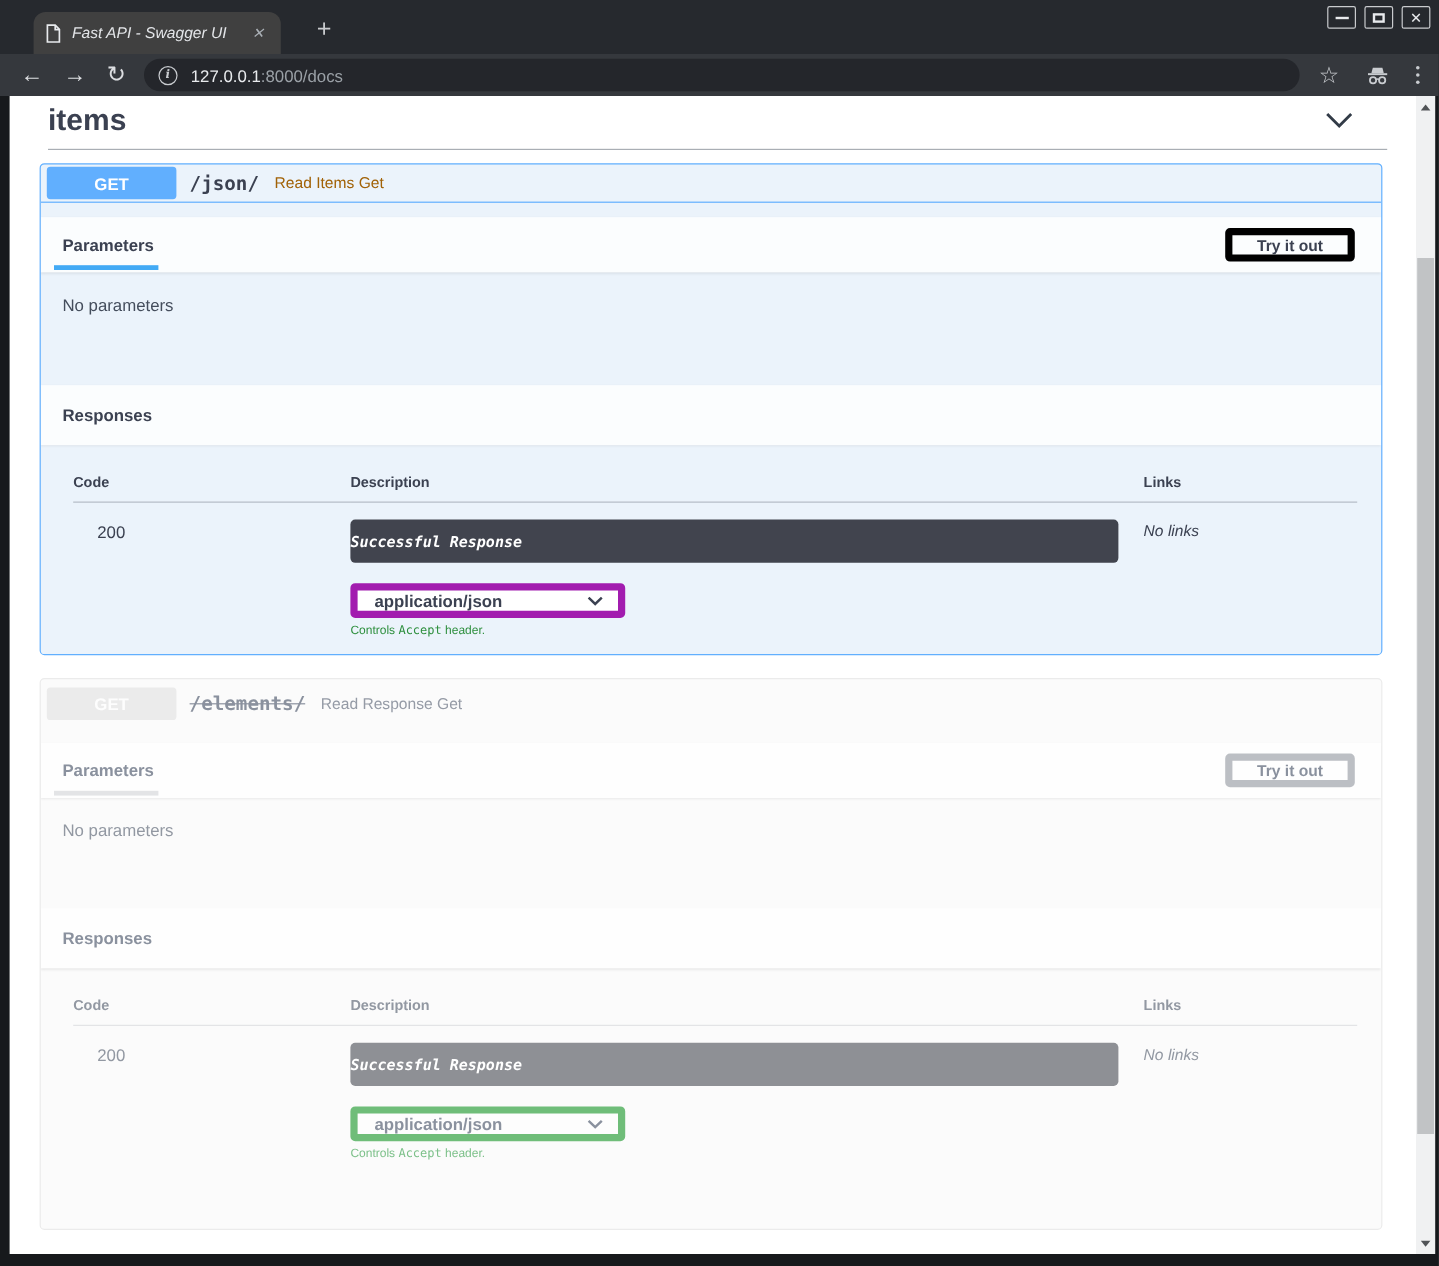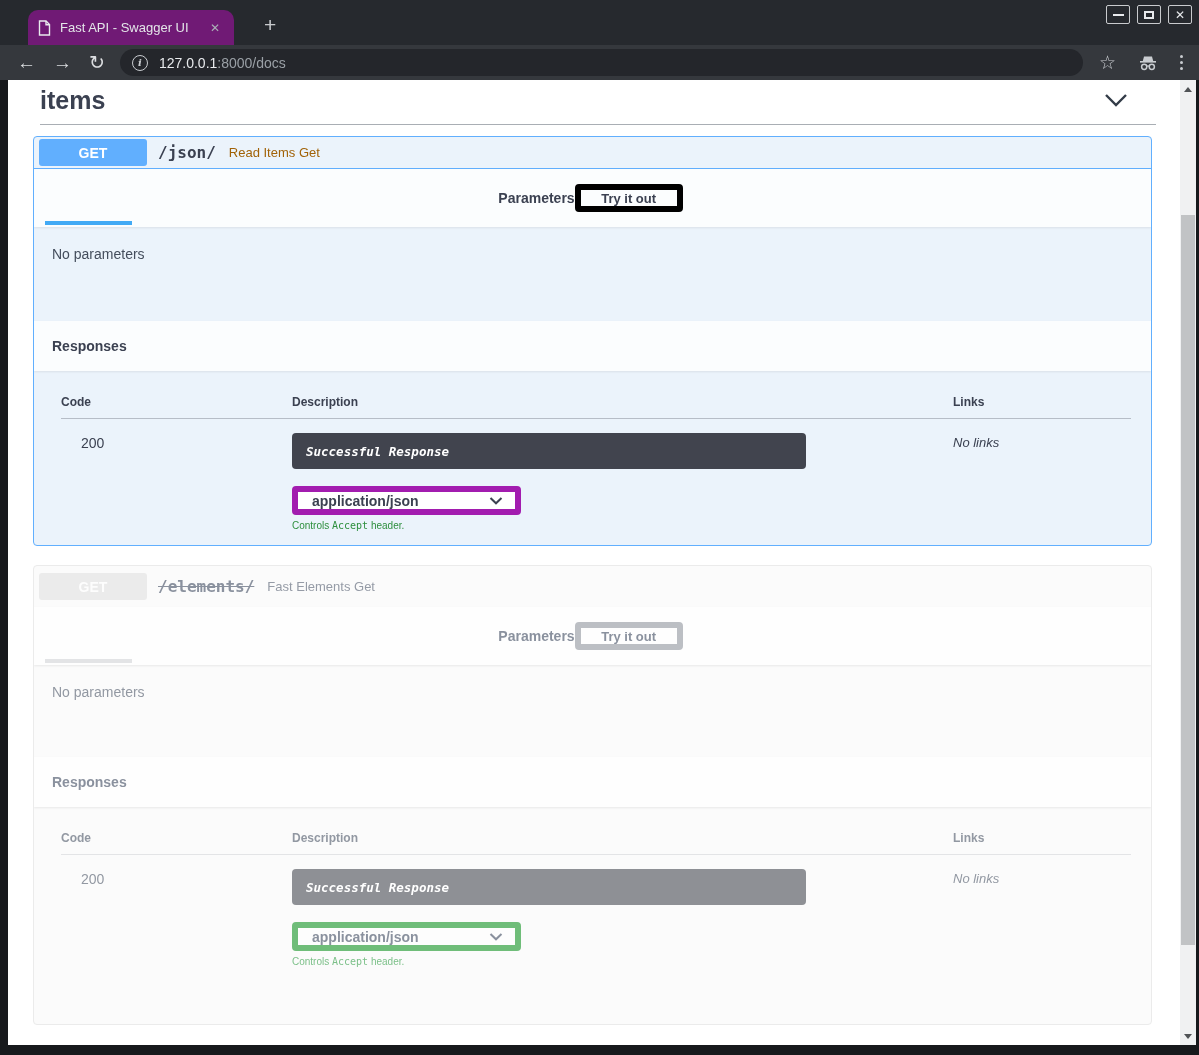--- a/index.html
+++ b/index.html
@@ -2,22 +2,22 @@
 <html><head>
 <meta charset="utf-8">
 <style>
   * { margin:0; padding:0; box-sizing:border-box; }
   html,body { width:1199px; height:1055px; }
   body { font-family:"Liberation Sans", sans-serif; background:#17191c; overflow:hidden; }
   .screen { position:relative; width:1199px; height:1055px; background:#17191c; }
 
   
   .titlebar { position:absolute; top:0; left:0; right:0; height:45px; background:#26292e; }
-  .tab { position:absolute; left:28px; top:10px; width:206px; height:35px; background:#701a75;
-         border-radius:10px 10px 0 0; display:flex; align-items:center; padding:0 10px; }
+  .tab { position:absolute; left:28px; top:10px; width:206px; height:35px; background:#404040;
+         border-radius:10px 10px 0 0; display:flex; align-items:center; padding:0 10px;font-style:italic; }
   .tab-title { flex:1; font-size:13px; color:#e3e5e8; white-space:nowrap; overflow:hidden; margin-left:9px; }
   .tab-close { color:#aab0b6; font-size:12px; padding:0 4px; cursor:pointer; }
   .newtab { position:absolute; left:264px; top:13px; color:#c8cacd; font-size:21px; font-weight:400; }
   .win-controls { position:absolute; right:7px; top:5px; display:flex; gap:7px; }
   .wc { width:24px; height:19px; border:1px solid #c9cbce; border-radius:2px;
         display:flex; align-items:center; justify-content:center; color:#e8eaed; font-size:12px; }
   .wc-min-glyph { width:11px; height:2px; background:#e8eaed; }
   .wc-max-glyph { width:10px; height:8px; border:2px solid #e8eaed; }
 
   .toolbar { position:absolute; top:45px; left:0; right:0; height:35px; background:#35383d;
@@ -60,23 +60,23 @@
                 font-weight:700; font-size:14px; display:flex; align-items:center; justify-content:center; }
   .op-elements .method-btn { background:#ebebeb; color:#fdfdfd; }
   .op-path { font-family:"DejaVu Sans Mono", monospace; font-weight:700; font-size:16px;
              color:#3b4151; margin-left:11px; }
   .op-elements .op-path { color:#8a919e; text-decoration:line-through; }
   .op-desc { font-size:13px; color:#a16207; margin-left:13px; }
   .op-elements .op-desc { color:#959ba6; }
 
   .op-warning { padding:14px 20px 13px; font-weight:700; font-size:14px; color:#8a919e; }
 
-  .tab-row { height:58px; background:rgba(255,255,255,.78); box-shadow:0 1px 2px rgba(0,0,0,.08);
-             display:flex; align-items:center; justify-content:center;
-             padding:0 22px 0 18px; position:relative; }
+  .tab-row { height:46px; background:rgba(255,255,255,.78); box-shadow:0 1px 2px rgba(0,0,0,.08);
+             display:flex; align-items:center; justify-content:space-between;
+             padding:0 22px 0 18px; position:relative;margin-top:12px; }
   .tab-param { font-weight:700; font-size:14px; color:#3b4151; }
   .op-elements .tab-param { color:#8a919e; }
   .tab-underline { position:absolute; left:11px; bottom:2px; width:87px; height:4px; background:#42aaf5; }
   .op-elements .tab-underline { background:#e3e4e6; }
   .try-btn { width:108px; height:28px; border:6px solid #000000; border-radius:4px; background:transparent;
              font-weight:700; font-size:13px; color:#3b4151; font-family:"Liberation Sans", sans-serif; cursor:pointer; }
   .op-elements .try-btn { border-color:#bcbfc4; color:#8a919e; }
 
   .params-body { height:94px; padding:19px 20px 0 18px; font-size:14px; color:#444d5c; }
   .op-elements .params-body { height:92px; color:#9298a2; }
@@ -88,22 +88,22 @@
   .resp-body { padding:24px 20px 0 27px; }
   .resp-grid { display:grid; grid-template-columns:231px 661px 1fr; }
   .grid-h { font-size:12px; font-weight:700; color:#3b4151; padding-bottom:9px;
             border-bottom:1px solid rgba(59,65,81,.3); }
   .op-elements .grid-h { color:#9298a2; border-bottom-color:rgba(59,65,81,.12); }
   .code-cell { padding-top:16px; font-size:14px; color:#3b4151;margin-left:20px; }
   .op-elements .code-cell { color:#9298a2; }
   .desc-cell { padding-top:14px; }
   .links-cell { padding-top:16px; font-style:italic; font-size:13px; color:#3b4151; }
   .op-elements .links-cell { color:#9298a2; }
-  .resp-box { width:514px; height:36px; background:#41444e; border-radius:4px;
-              display:flex; align-items:center; padding-left:14px; color:#ffffff;
+  .resp-box { width:640px; height:36px; background:#41444e; border-radius:4px;
+              display:flex; align-items:center; color:#ffffff;
               font-family:"DejaVu Sans Mono", monospace; font-style:italic; font-weight:700; font-size:12.5px; }
   .op-elements .resp-box { background:#8e9095; }
   .media-select { margin-top:17px; width:229px; height:29px; border:6px solid #a21caf; border-radius:4px;
                   background:#ffffff; display:flex; align-items:center; justify-content:space-between;
                   padding:0 12px 0 14px; font-weight:700; font-size:14px; color:#3b4151; cursor:pointer; }
   .op-elements .media-select { border-color:#6fbd79; color:#8a919e; background:#fdfdfd; }
   .accept-msg { margin-top:5px; font-size:10px; color:#2e8f3e; }
   .op-elements .accept-msg { color:#7cc089; }
   .mono { font-family:"DejaVu Sans Mono", monospace; }
 </style>
@@ -205,21 +205,21 @@
           </div>
           <div class="links-cell">No links</div>
         </div>
       </div>
     </div>
 
     <div class="opblock op-elements">
       <div class="op-summary">
         <div class="method-btn">GET</div>
         <span class="op-path">/elements/</span>
-        <span class="op-desc">Fast Elements Get</span>
+        <span class="op-desc">Read Response Get</span>
       </div>
       <div class="tab-row">
         <span class="tab-param">Parameters</span>
         <span class="tab-underline"></span>
         <button class="try-btn">Try it out</button>
       </div>
       <div class="params-body">
         <span>No parameters</span>
       </div>
       <div class="resp-header">

